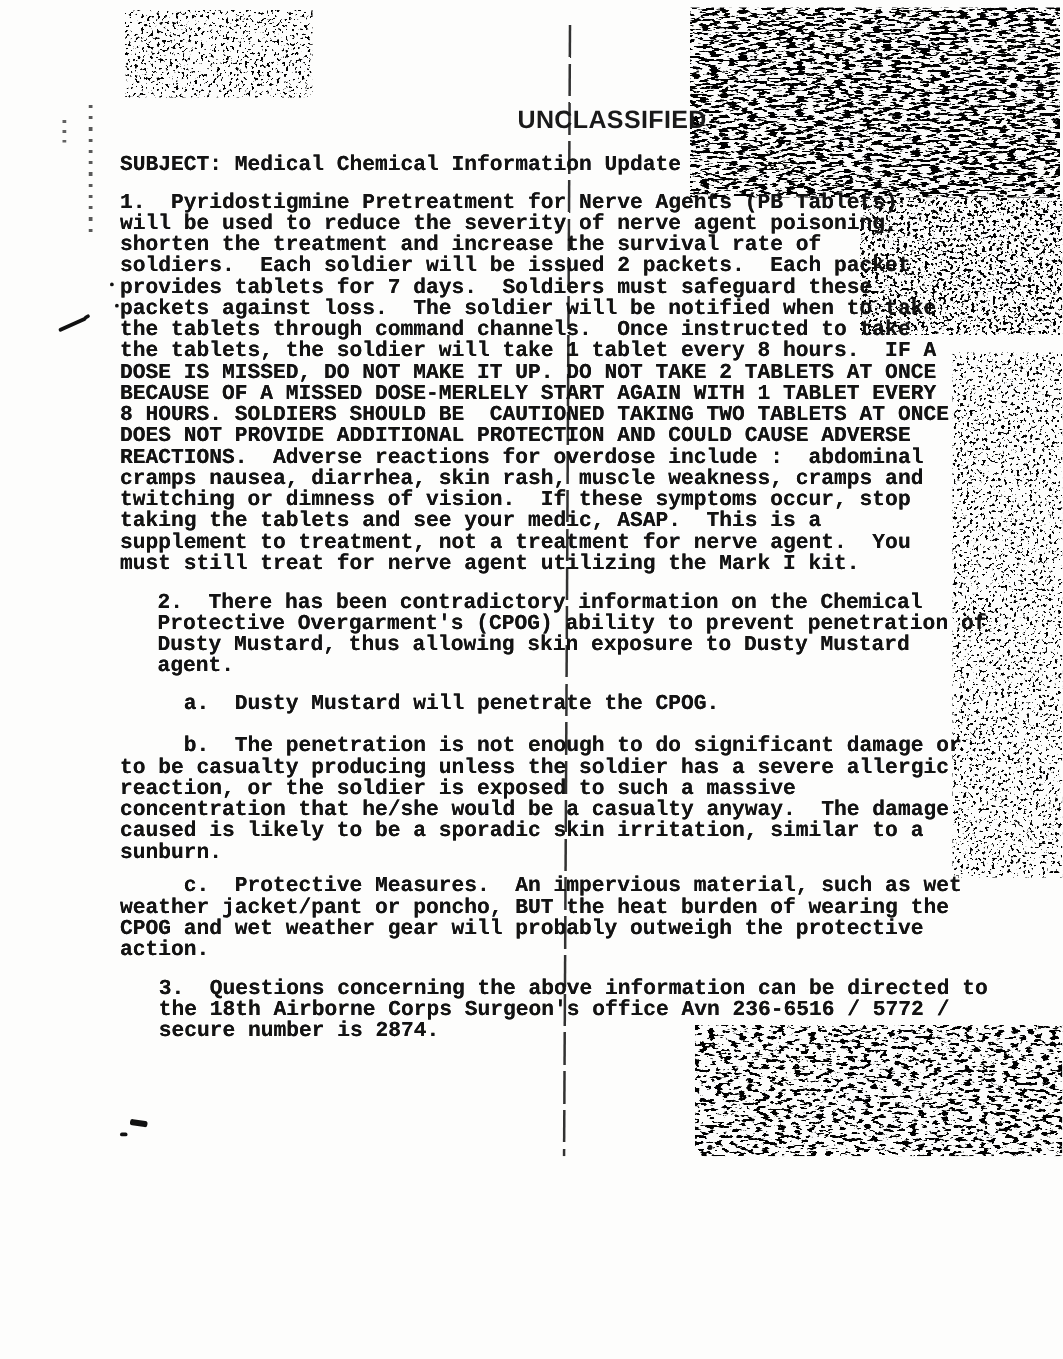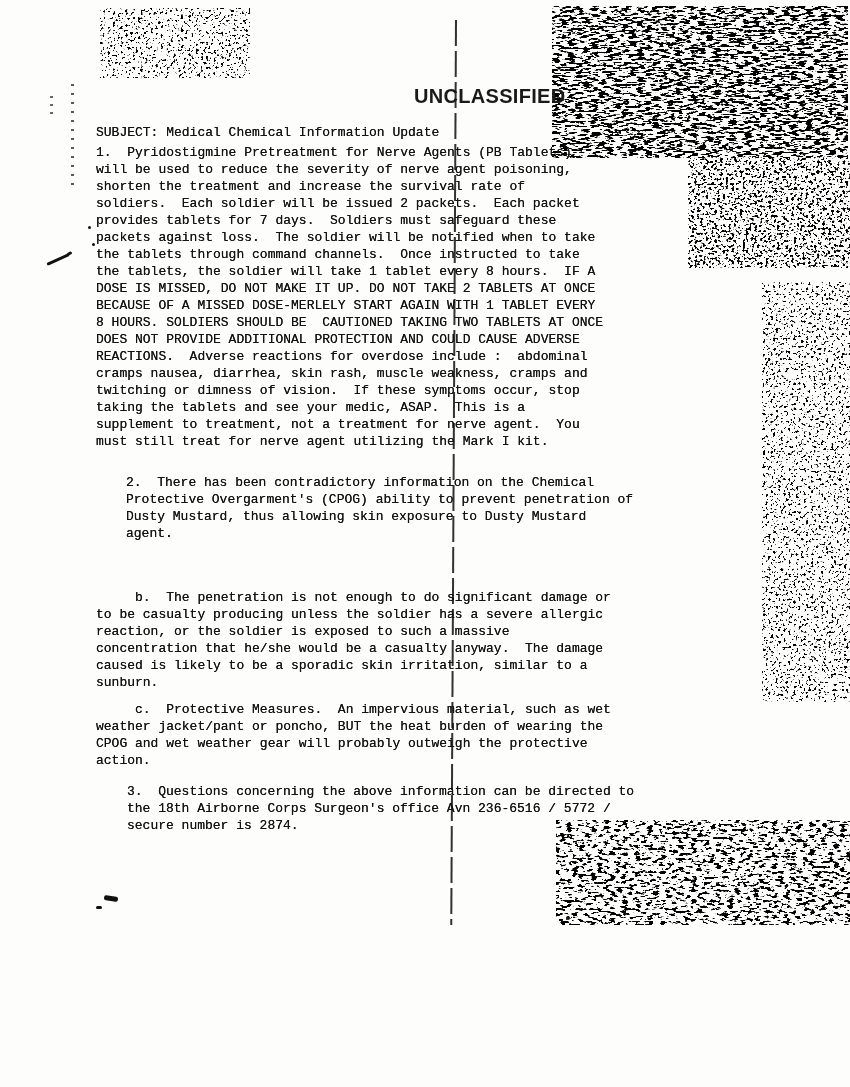--- a/index.html
+++ b/index.html
@@ -3,33 +3,33 @@
 <meta charset="utf-8">
 <style>
   html,body{margin:0;padding:0;background:#fdfdfc;}
   .page{
     position:relative;width:850px;height:925px;overflow:hidden;
     background:#fdfdfc;font-family:"Liberation Mono","DejaVu Sans Mono",monospace;padding-left:20px;
   }
   .mono{
     position:absolute;white-space:pre;color:#131313;
     font-family:"Liberation Mono","DejaVu Sans Mono",monospace;
-    font-weight:400;font-size:13px;line-height:17px;
+    font-weight:700;font-size:17px;line-height:17px;
     text-shadow:0 0 0.5px rgba(0,0,0,0.85);
     z-index:3;
   }
   .sans{
     position:absolute;color:#1a1a1a;
     font-family:"Liberation Sans","DejaVu Sans",sans-serif;
     font-weight:700;letter-spacing:0.3px;z-index:3;
   }
   .header-class{left:414px;top:85px;font-size:20px;}
   .footer-class{left:199px;top:1011px;font-size:19.5px;text-shadow:0 0 0.8px rgba(0,0,0,0.7);}
   .subject{left:96px;top:124px;}
-  .p1{left:96px;top:144px;}
+  .p1{left:96px;top:154px;}
   .p2{left:96px;top:474px;margin-left:30px;}
   .pa{left:96px;top:555px;}
   .pb{left:96px;top:589px;}
   .pc{left:96px;top:701px;}
   .p3{left:96px;top:783px;margin-left:31px;}
   .artifacts{position:absolute;left:0;top:0;z-index:1;}
   .fold{
     position:absolute;left:455px;top:20px;width:1.7px;height:1065px;z-index:2;
     background:repeating-linear-gradient(180deg,#161616 0 26px,rgba(0,0,0,0) 26px 31px);
     transform:rotate(0.3deg);transform-origin:top center;opacity:0.88;
@@ -137,20 +137,21 @@
 twitching or dimness of vision.  If these symptoms occur, stop
 taking the tablets and see your medic, ASAP.  This is a
 supplement to treatment, not a treatment for nerve agent.  You
 must still treat for nerve agent utilizing the Mark I kit.</div>
 
   <div class="mono p2">2.  There has been contradictory information on the Chemical
 Protective Overgarment's (CPOG) ability to prevent penetration of
 Dusty Mustard, thus allowing skin exposure to Dusty Mustard
 agent.</div>
 
+  <div class="mono pa">     a.  Dusty Mustard will penetrate the CPOG.</div>
 
   <div class="mono pb">     b.  The penetration is not enough to do significant damage or
 to be casualty producing unless the soldier has a severe allergic
 reaction, or the soldier is exposed to such a massive
 concentration that he/she would be a casualty anyway.  The damage
 caused is likely to be a sporadic skin irritation, similar to a
 sunburn.</div>
 
   <div class="mono pc">     c.  Protective Measures.  An impervious material, such as wet
 weather jacket/pant or poncho, BUT the heat burden of wearing the

